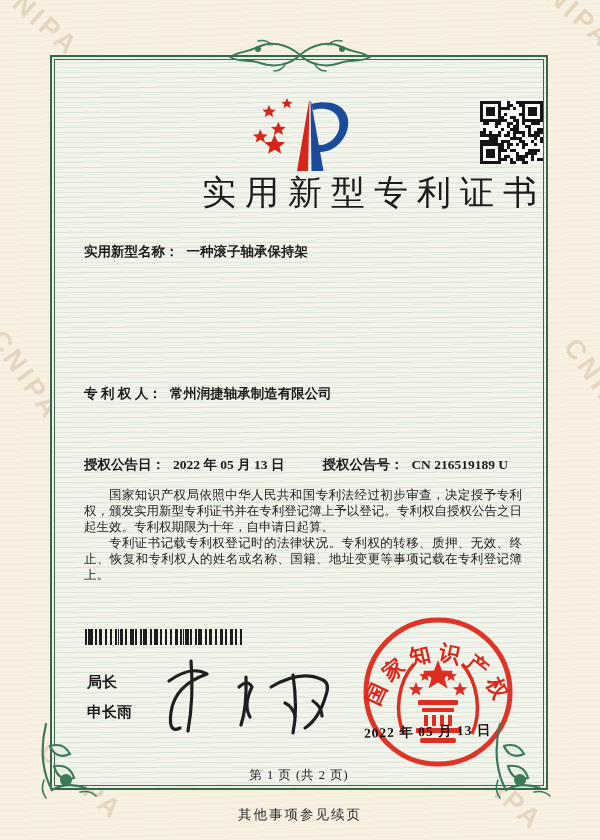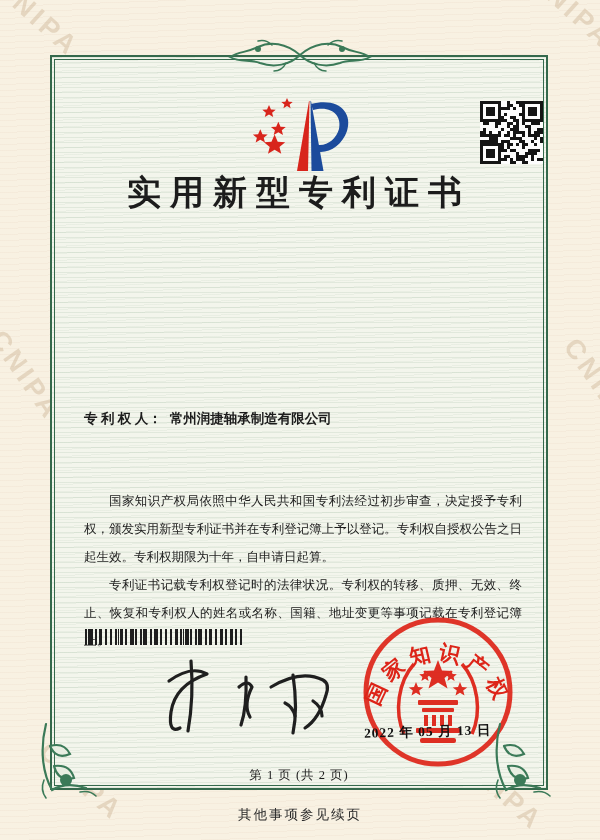--- a/index.html
+++ b/index.html
@@ -18,25 +18,25 @@
     border:2px solid #35694c;
     background-color:#f3f5ec;
     background-image:
       repeating-linear-gradient(180deg, rgba(118,158,124,.15) 0 1px, transparent 1px 5px),
       repeating-linear-gradient(177deg, rgba(118,158,124,.08) 0 1px, transparent 1px 7px);
   }
   .frame::before{content:"";position:absolute;inset:2px;border:1px solid #35694c;pointer-events:none;}
   .abs{position:absolute;}
   .cert-no{left:32px;top:36px;font-size:13.5px;font-weight:600;letter-spacing:2px;}
   .qr{left:428px;top:44px;width:63px;height:63px;background:#fdfdfd;position:absolute;}
-  .title{left:0;top:113px;width:100%;text-align:center;font-size:34px;font-weight:700;letter-spacing:9px;}
+  .title{left:0;top:113px;width:100%;text-align:right;font-size:34px;font-weight:400;letter-spacing:9px;}
   .row{position:absolute;left:32px;font-size:13.5px;font-weight:600;white-space:nowrap;}
   .row .lbl{margin-right:8px;}
   .row .lbl2{margin-left:38px;margin-right:8px;}
-  .paras{position:absolute;left:32px;top:430px;width:438px;font-size:12.5px;line-height:28px;
+  .paras{position:absolute;left:32px;top:430px;width:438px;font-size:12.5px;line-height:16px;
          text-align:justify;font-weight:500;}
   .paras p{margin:0;text-indent:2em;}
   .barcode{position:absolute;left:33px;top:572px;width:157px;height:16px;
     background:
       repeating-linear-gradient(90deg,#1e1e1e 0 2px,transparent 2px 5px),
       repeating-linear-gradient(90deg,transparent 0 3px,#1e1e1e 3px 5px,transparent 5px 11px),
       repeating-linear-gradient(90deg,transparent 0 7px,#1e1e1e 7px 8px,transparent 8px 13px);}
   .director{position:absolute;left:35px;top:610px;font-size:15px;font-weight:700;line-height:30px;
             font-family:"Liberation Sans","DejaVu Sans",sans-serif;}
   .sig{position:absolute;left:95px;top:590px;}
@@ -310,31 +310,41 @@
       <div style="position: absolute; left: 15px; top: 60px; width: 3px; height: 3px; background: rgb(21, 21, 21);"></div>
       <div style="position: absolute; left: 18px; top: 60px; width: 3px; height: 3px; background: rgb(21, 21, 21);"></div>
       <div style="position: absolute; left: 30px; top: 60px; width: 3px; height: 3px; background: rgb(21, 21, 21);"></div>
       <div style="position: absolute; left: 33px; top: 60px; width: 3px; height: 3px; background: rgb(21, 21, 21);"></div>
       <div style="position: absolute; left: 42px; top: 60px; width: 3px; height: 3px; background: rgb(21, 21, 21);"></div>
       <div style="position: absolute; left: 45px; top: 60px; width: 3px; height: 3px; background: rgb(21, 21, 21);"></div>
     </div>
 
   <div class="abs title">实用新型专利证书</div>
 
-  <div class="row" style="top:328px;margin-top:25px;">
+  <div class="row" style="top:186px;">
+    <span class="lbl">实用新型名称：</span><span>一种滚子轴承保持架</span>
+  </div>
+  <div class="row" style="top:328px;">
     <span class="lbl">专 利 权 人：</span><span>常州润捷轴承制造有限公司</span>
+  </div>
+  <div class="row" style="top:399px;">
+    <span class="lbl">授权公告日：</span><span>2022 年 05 月 13 日</span><span class="lbl2">授权公告号：</span><span>CN 216519189 U</span>
   </div>
 
   <div class="paras">
     <p>国家知识产权局依照中华人民共和国专利法经过初步审查，决定授予专利权，颁发实用新型专利证书并在专利登记簿上予以登记。专利权自授权公告之日起生效。专利权期限为十年，自申请日起算。</p>
     <p>专利证书记载专利权登记时的法律状况。专利权的转移、质押、无效、终止、恢复和专利权人的姓名或名称、国籍、地址变更等事项记载在专利登记簿上。</p>
   </div>
 
   <div class="barcode"></div>
 
+  <div class="director">
+    <div>局长</div>
+    <div>申长雨</div>
+  </div>
 
   <svg class="sig" width="200" height="100" viewBox="0 0 200 100" fill="none" stroke="#1f1f1f" stroke-width="3.2" stroke-linecap="round" stroke-linejoin="round">
     <path d="M22,34 q22,-16 38,-7 q-32,11 -36,38 q-3,22 9,16"></path>
     <path d="M44,14 q3,36 -3,70"></path>
     <path d="M92,40 q9,-8 13,0 q-9,18 -2,30"></path>
     <path d="M99,30 q1,30 -5,48"></path>
     <path d="M124,40 q30,-18 52,-7 q7,4 3,15 q-7,24 -21,33"></path>
     <path d="M146,28 q5,34 0,58"></path>
     <path d="M138,56 q8,4 10,13"></path>
     <path d="M166,54 q9,6 9,15"></path>

